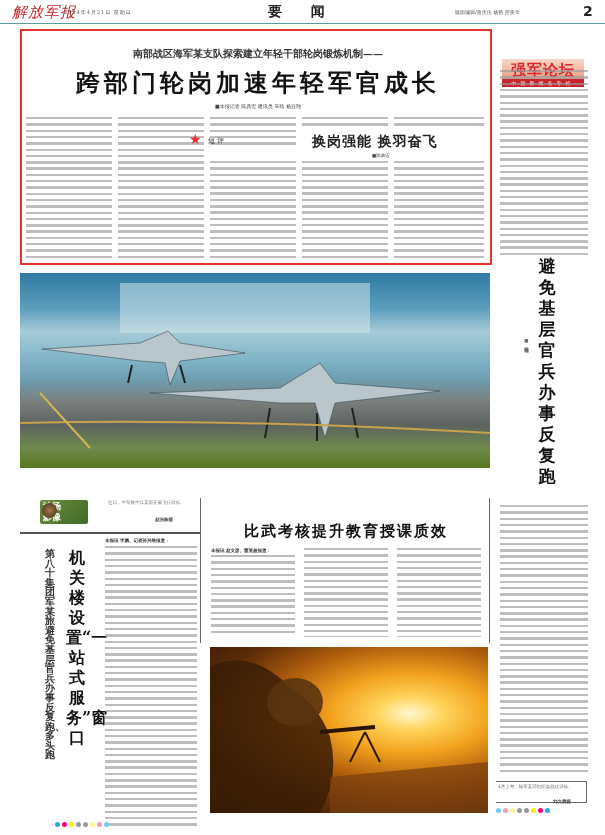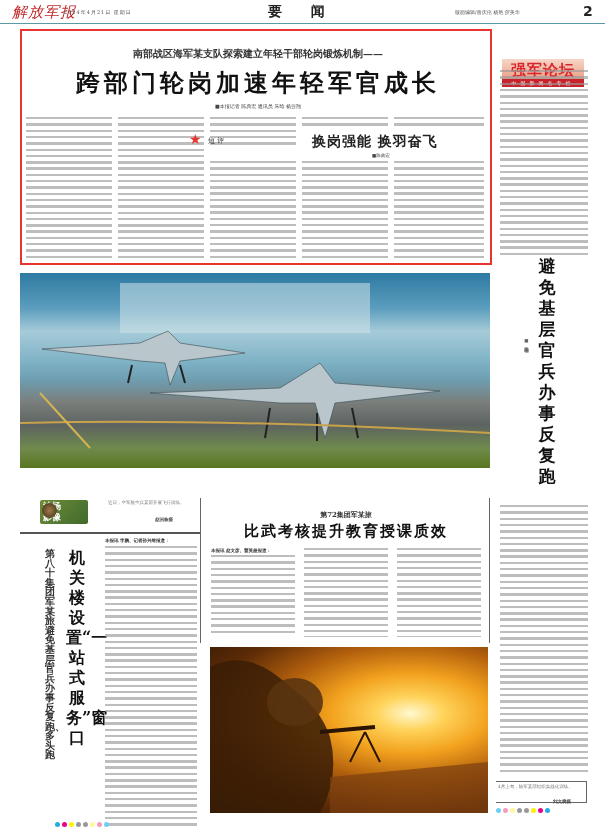--- a/index.html
+++ b/index.html
@@ -111,21 +111,20 @@
 <div class="abs caption1">近日，空军航空兵某部开展飞行训练。</div>
 <div class="abs caption1-credit">赵国栋摄</div>
 <div class="abs divider"></div>
 
 <div class="abs vert-h1">机关楼设置“一站式服务”窗口</div>
 <div class="abs vert-h2">第八十集团军某旅 避免基层官兵办事反复跑、多头跑</div>
 <div class="abs col" style="left:105px;top:538px;width:92px;font-size:4.5px;color:#333;font-weight:bold">本报讯 李鹏、记者孙兴维报道：</div>
 <div class="abs col textlines" style="left:105px;top:546px;width:92px;height:280px"></div>
 
 <div class="abs sidebox">
-  <div class="abs kicker2">第72集团军某旅</div>
   <div class="abs headline2">比武考核提升教育授课质效</div>
   <div class="abs col" style="left:10px;top:50px;width:84px;font-size:4.5px;color:#333;font-weight:bold">本报讯 赵文彦、曹英超报道：</div>
   <div class="abs col textlines" style="left:10px;top:57px;width:84px;height:82px"></div>
   <div class="abs col textlines" style="left:103px;top:50px;width:84px;height:89px"></div>
   <div class="abs col textlines" style="left:196px;top:50px;width:84px;height:89px"></div>
 </div>
 
 <div class="abs col textlines" style="left:500px;top:505px;width:88px;height:270px"></div>
 
 <div class="abs photo2">

